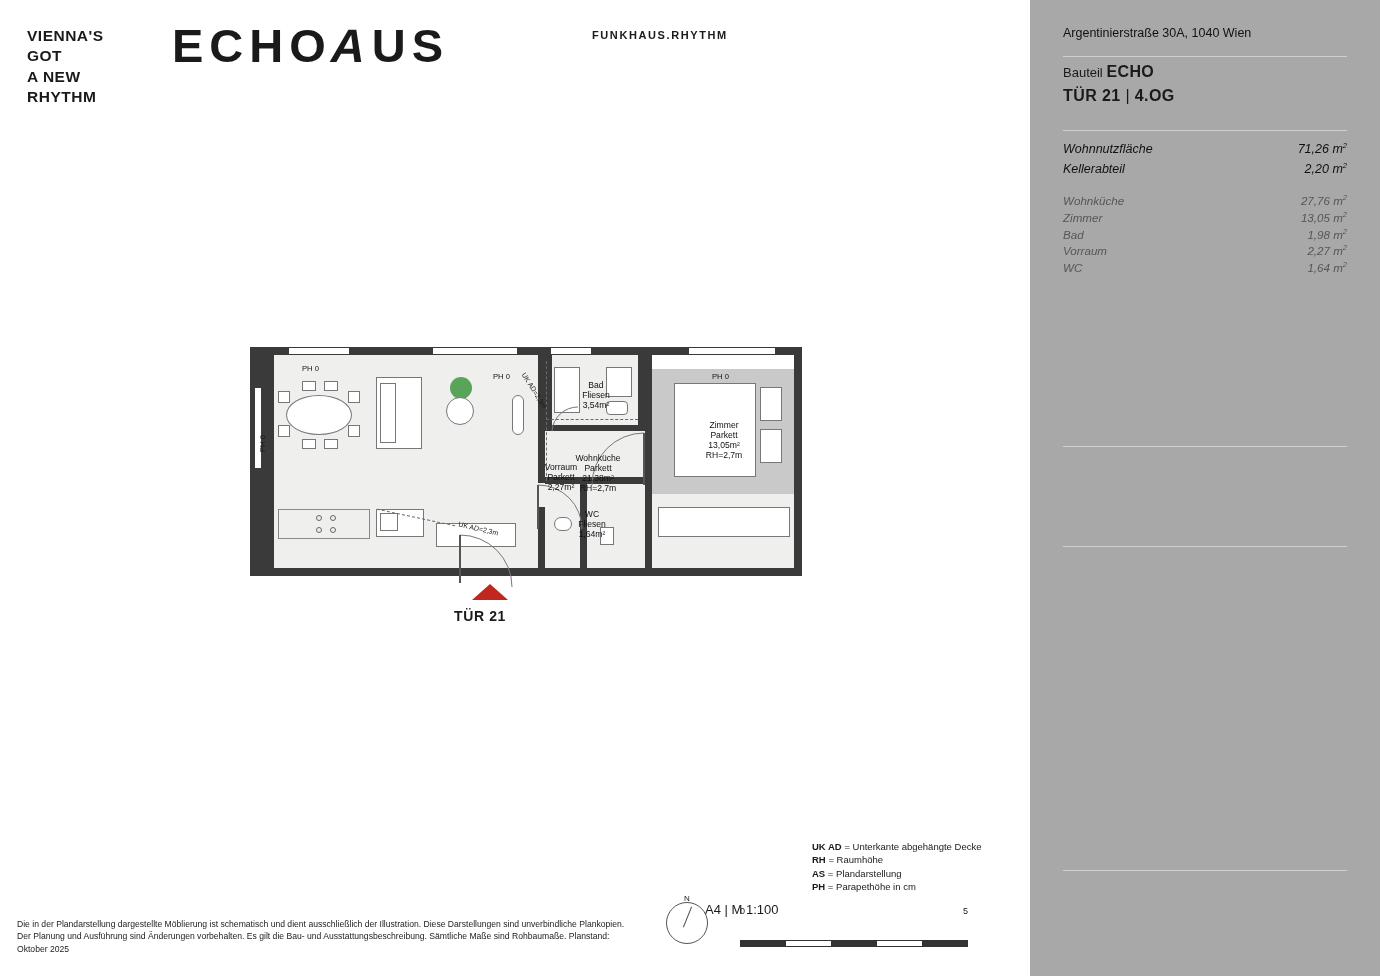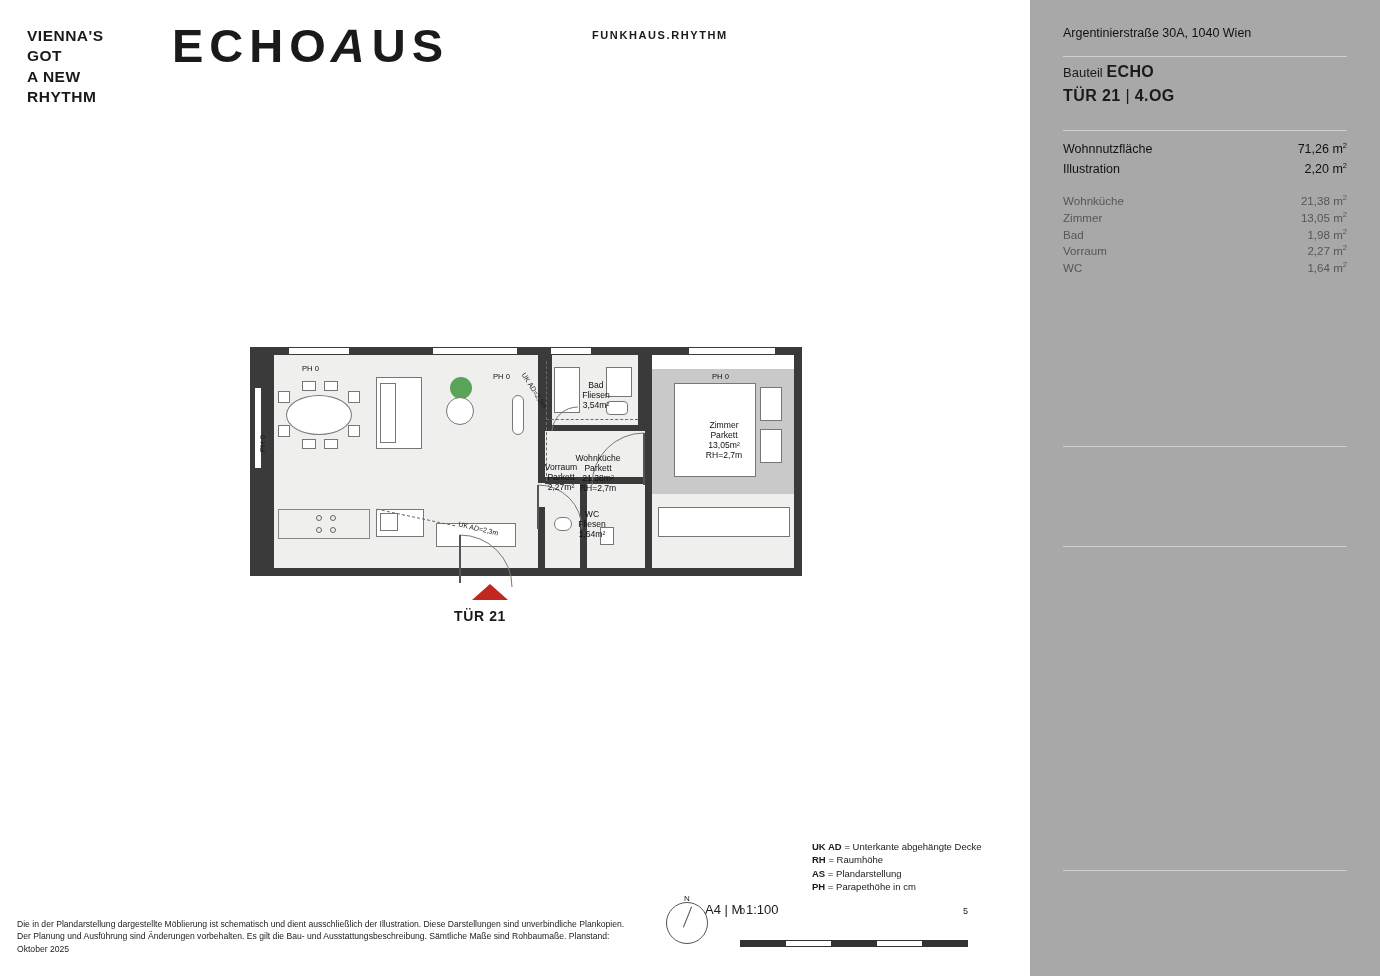--- a/index.html
+++ b/index.html
@@ -79,21 +79,21 @@
   
   .panel { position:absolute; left:1030px; top:0; width:350px; height:976px; background:#a8a8a8; }
   .panel .addr { position:absolute; left:33px; top:26px; font-size:12.5px; color:#111; }
   .panel hr.sep { position:absolute; left:33px; width:284px; border:none; border-top:1px solid #cfcfcf; }
   .bauteil { position:absolute; left:33px; top:63px; font-size:13px; }
   .bauteil b { font-size:16px; font-weight:700; letter-spacing:0.4px; }
   .tur { position:absolute; left:33px; top:87px; font-size:16px; font-weight:700; letter-spacing:0.4px; }
   .tur .thin { font-weight:400; }
 
   .areas { position:absolute; left:33px; top:140px; width:284px; font-size:12.5px; }
-  .arow { display:flex; justify-content:space-between; line-height:1.55; }
+  .arow { display:flex; justify-content:space-between; line-height:1.55;font-style:italic; }
   .arow.main-area { font-weight:400; color:#111; }
   .arow.sub { color:#565656; font-size:11.6px; line-height:1.45; }
   .areas .gap { height:14px; }
   sup { font-size:7.5px; vertical-align:super; }
 </style>
 </head>
 <body>
 
 <div class="sheet">
 
@@ -288,27 +288,27 @@
       <span>4.OG</span>
     </div>
     <hr class="sep" style="top:122px;">
 
     <div class="areas">
       <div class="arow main-area">
         <span>Wohnnutzfläche</span>
         <span><span>71,26 m</span><sup>2</sup></span>
       </div>
       <div class="arow main-area">
-        <span>Illustration</span>
+        <span>Kellerabteil</span>
         <span><span>2,20 m</span><sup>2</sup></span>
       </div>
       <div class="gap"></div>
       <div class="arow sub">
         <span>Wohnküche</span>
-        <span><span>21,38 m</span><sup>2</sup></span>
+        <span><span>27,76 m</span><sup>2</sup></span>
       </div>
       <div class="arow sub">
         <span>Zimmer</span>
         <span><span>13,05 m</span><sup>2</sup></span>
       </div>
       <div class="arow sub">
         <span>Bad</span>
         <span><span>1,98 m</span><sup>2</sup></span>
       </div>
       <div class="arow sub">

